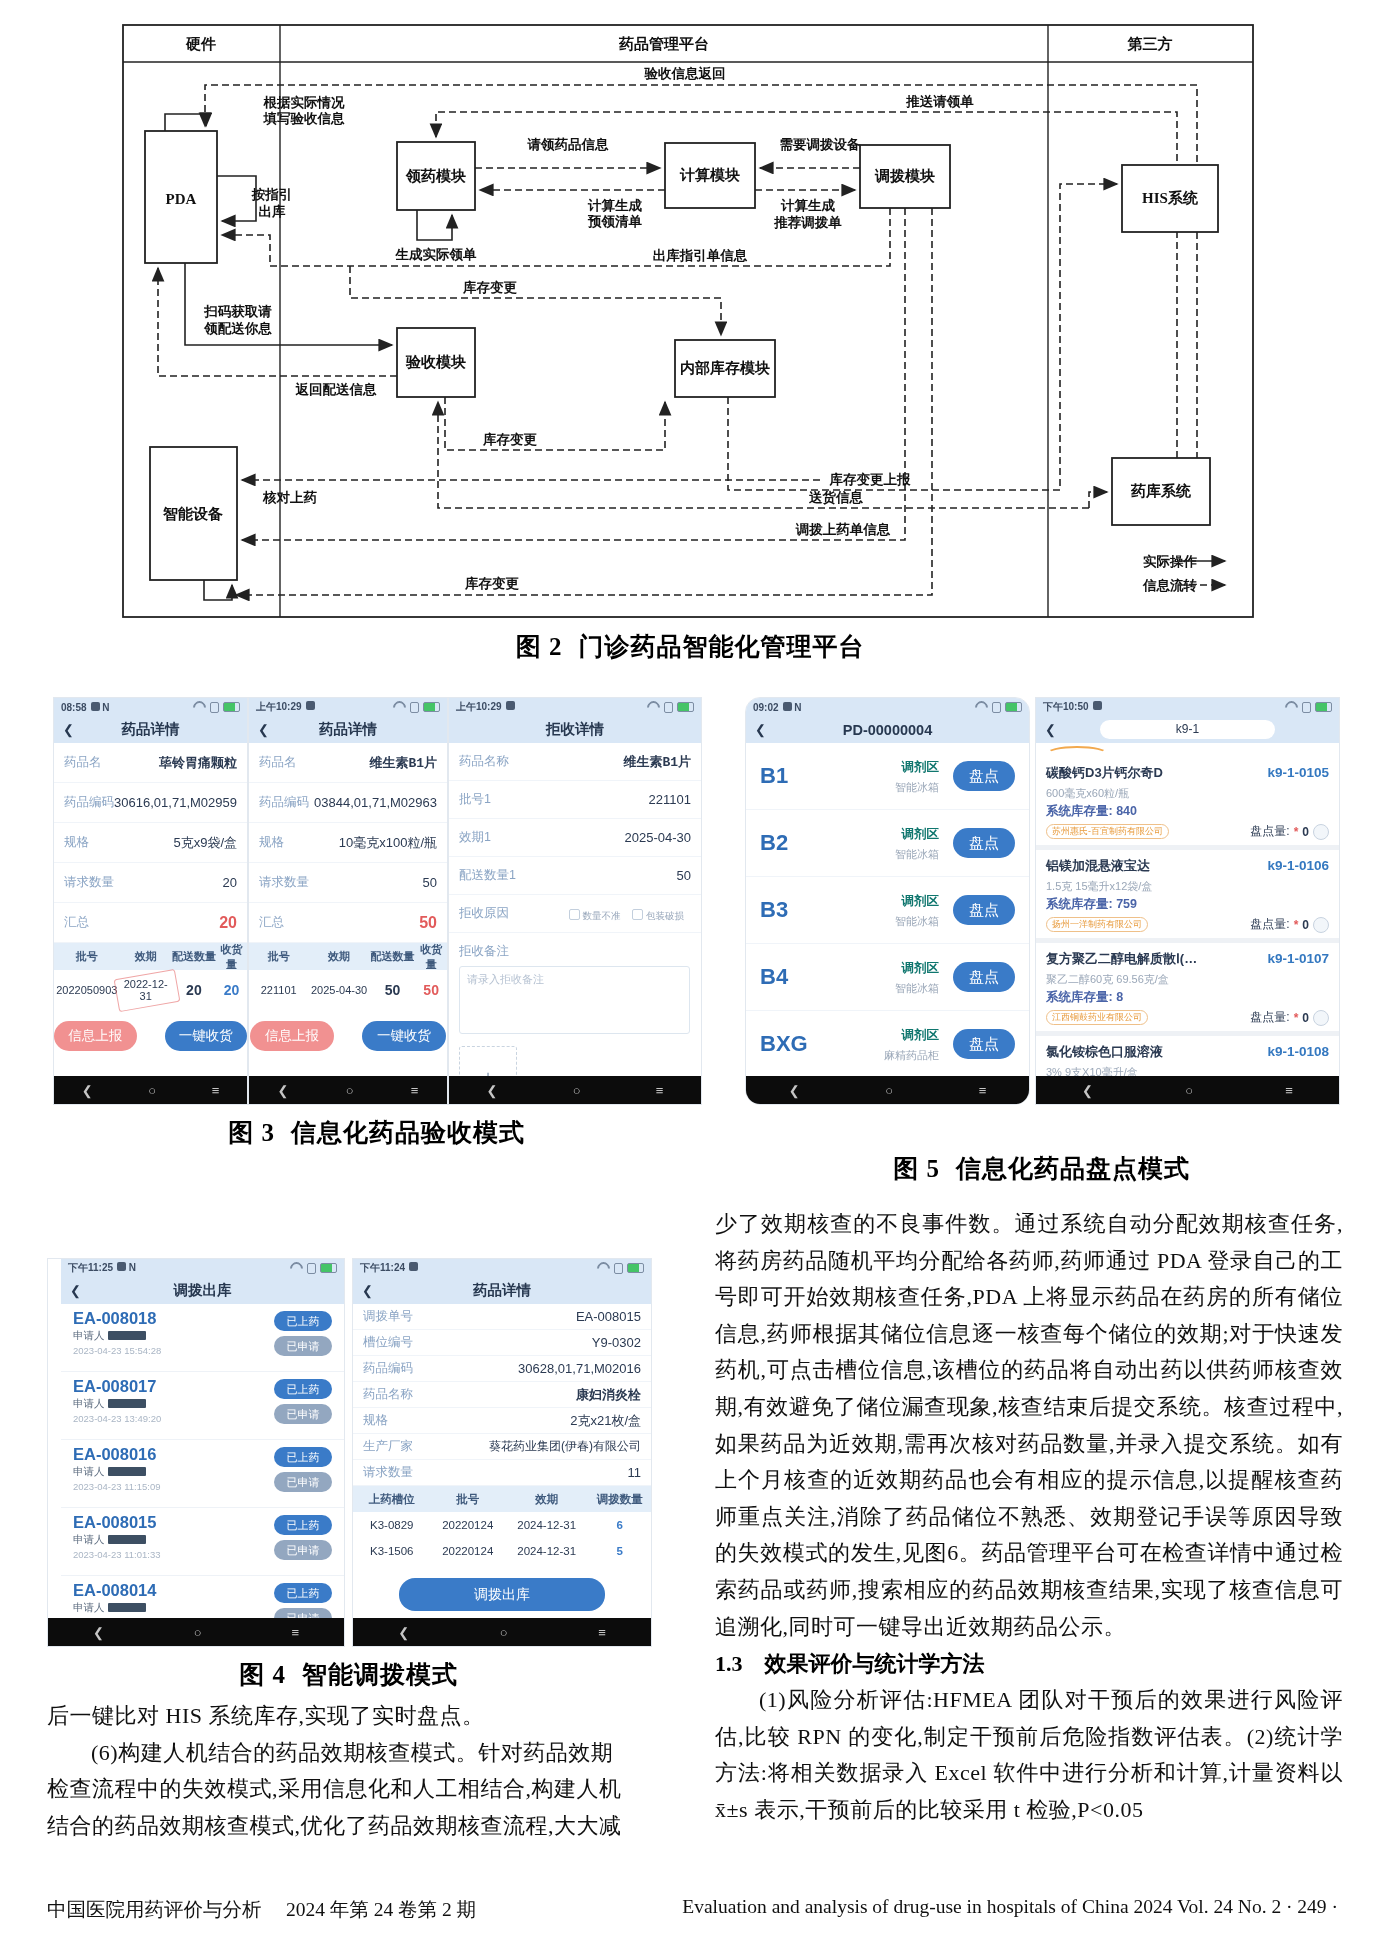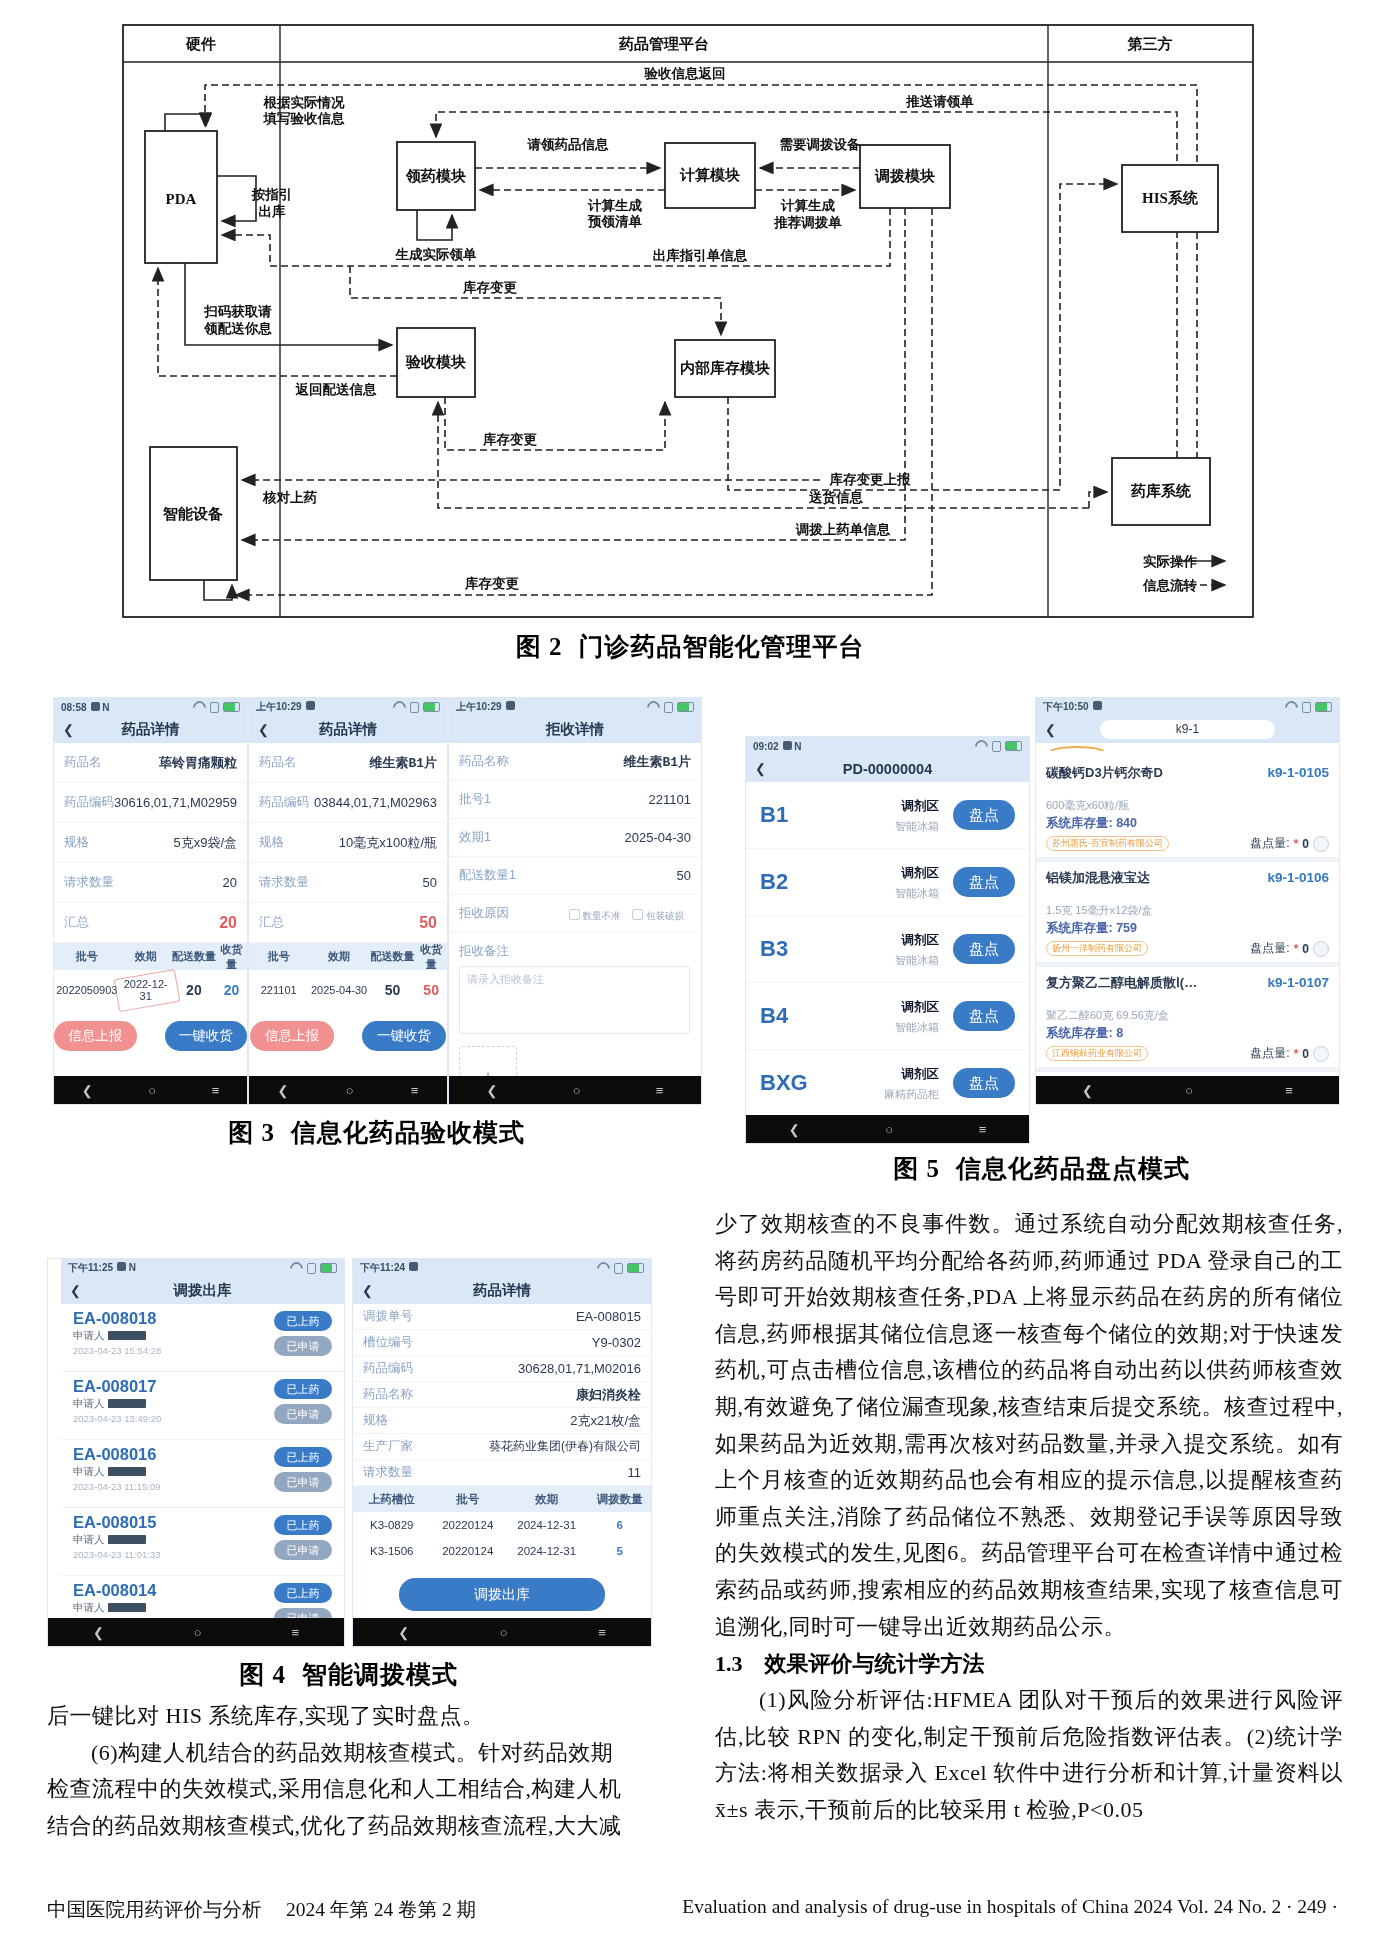--- a/index.html
+++ b/index.html
@@ -52,30 +52,30 @@
   .rcv{background:#3a7bc8;}
   .cbx{display:inline-block;width:9px;height:9px;border:1px solid #c3cfdd;border-radius:2px;margin-right:3px;vertical-align:-1px;}
   .cbl{font-size:9.5px;color:#97a6ba;margin-right:7px;}
   .notebox{margin:6px 4px 0 10px;width:215px;height:56px;border:1px solid #dde6ef;border-radius:3px;padding:5px 7px;font-size:11px;color:#b6c2d2;}
   .plusbox{margin:12px 0 0 10px;width:56px;height:62px;border:1px dashed #c9d4e0;border-radius:3px;display:flex;align-items:center;justify-content:center;color:#9fb0c4;font-size:26px;cursor:pointer;}
 
   
   .f5arow{height:66px;display:flex;align-items:center;border-bottom:1px solid #f0f4f9;padding:0 14px;}
   .f5code{font-size:22px;font-weight:700;color:#2e6cb5;width:80px;}
   .f5zone{margin-left:auto;text-align:right;margin-right:14px;line-height:1.25;}
-  .f5zone .z1{font-size:12.5px;color:#0f172a;font-weight:700;}
+  .f5zone .z1{font-size:12.5px;color:#0f766e;font-weight:700;}
   .f5zone .z2{font-size:11px;color:#9aa7b8;}
   .f5arow .pill{width:62px;height:30px;line-height:30px;font-size:15px;background:#3a7bc8;}
   .srch{margin:0 auto;width:58%;height:19px;background:#fff;border-radius:10px;font-size:12px;color:#2b3a52;text-align:center;line-height:19px;}
   .arc{position:absolute;left:10px;top:48px;width:58px;height:12px;border:2.5px solid transparent;border-top-color:#f2a94e;border-radius:50%;}
   .f5item{padding:7px 10px 5px 10px;border-bottom:5px solid #eef1f5;}
   .f5l1{display:flex;justify-content:space-between;align-items:baseline;}
   .f5nm{font-size:13px;font-weight:700;color:#2b3a52;max-width:185px;}
   .f5slot{font-size:13.5px;font-weight:700;color:#3478c0;}
-  .f5spec{font-size:11px;color:#9aa7b8;margin-top:16px;}
+  .f5spec{font-size:11px;color:#9aa7b8;margin-top:4px;}
   .f5stock{font-size:12.5px;color:#4a64a8;font-weight:700;margin-top:2px;}
   .f5l4{display:flex;justify-content:space-between;align-items:center;margin-top:3px;}
   .tag{font-size:9px;color:#e89c3f;border:1px solid #efc089;border-radius:8px;padding:0 5px;line-height:13px;}
   .cnt{display:flex;align-items:center;gap:4px;font-size:12px;color:#2b3a52;}
   .cnt .ast{color:#e25b5b;font-weight:700;}
   .cnt .val{font-weight:700;}
   .ccirc{width:14px;height:14px;border:1px solid #c8d3e0;border-radius:50%;background:#f2f6fa;cursor:pointer;}
 
   
   .f4item{height:62px;border-bottom:1px solid #eef2f7;padding:5px 12px 0 12px;display:flex;justify-content:space-between;cursor:pointer;}
@@ -349,21 +349,21 @@
   <div class="abar">
     <span>❮</span>
     <span>○</span>
     <span>≡</span>
   </div>
 </div>
 <div class="cap" style="left:53px;top:1116px;width:647px;">
   <b>图 3</b><span>信息化药品验收模式</span>
 </div>
 
-<div class="phone" style="left:745px;top:736px;width:283px;height:406px;">
+<div class="phone" style="left:745px;top:697px;width:283px;height:406px;border-radius:15px;">
   <div class="p-s">
     <span><span>09:02</span><span class="appic"></span> <b>N</b></span>
     <span class="sic-group">
         <span class="wifi"></span>
         <span class="sq"></span>
         <span class="batt"></span>
       </span>
   </div>
   <div class="p-n">
     <span class="bk">❮</span>

